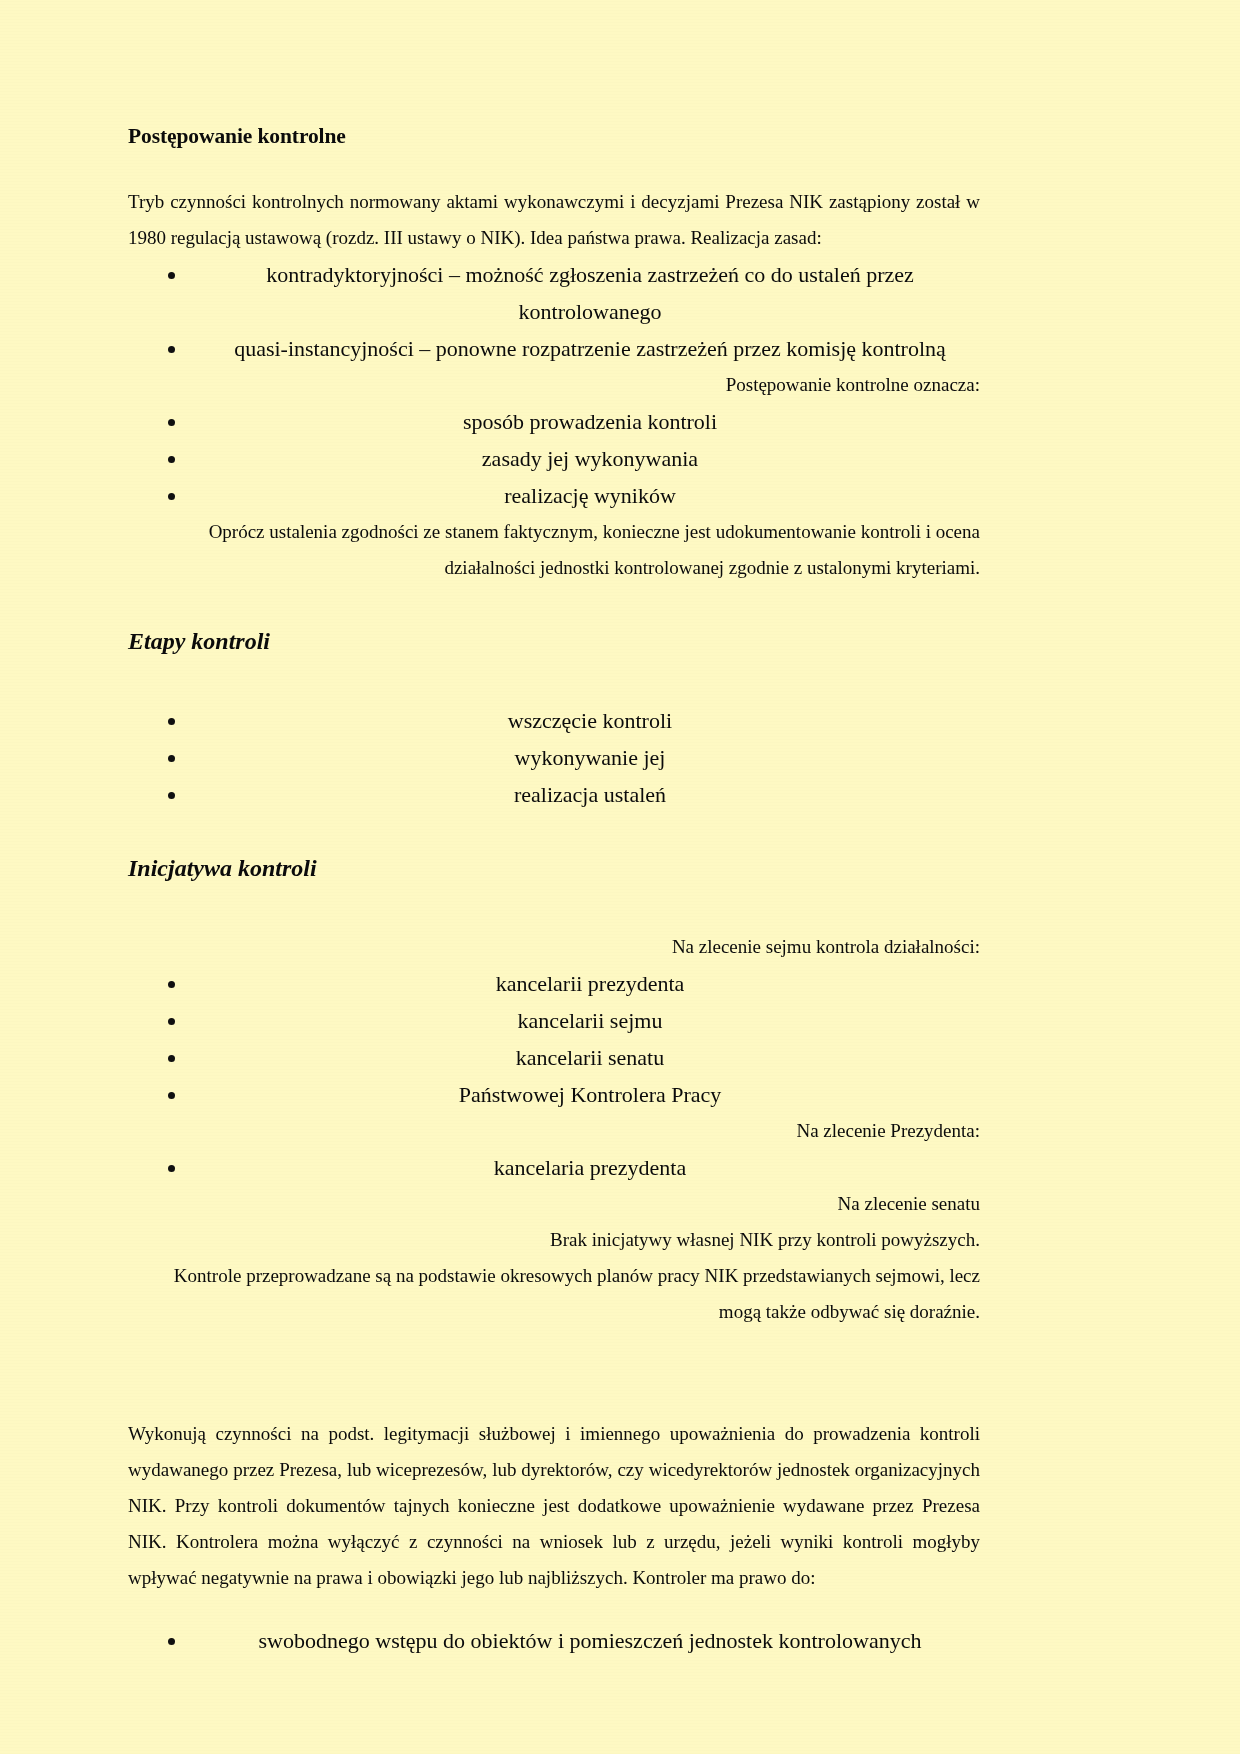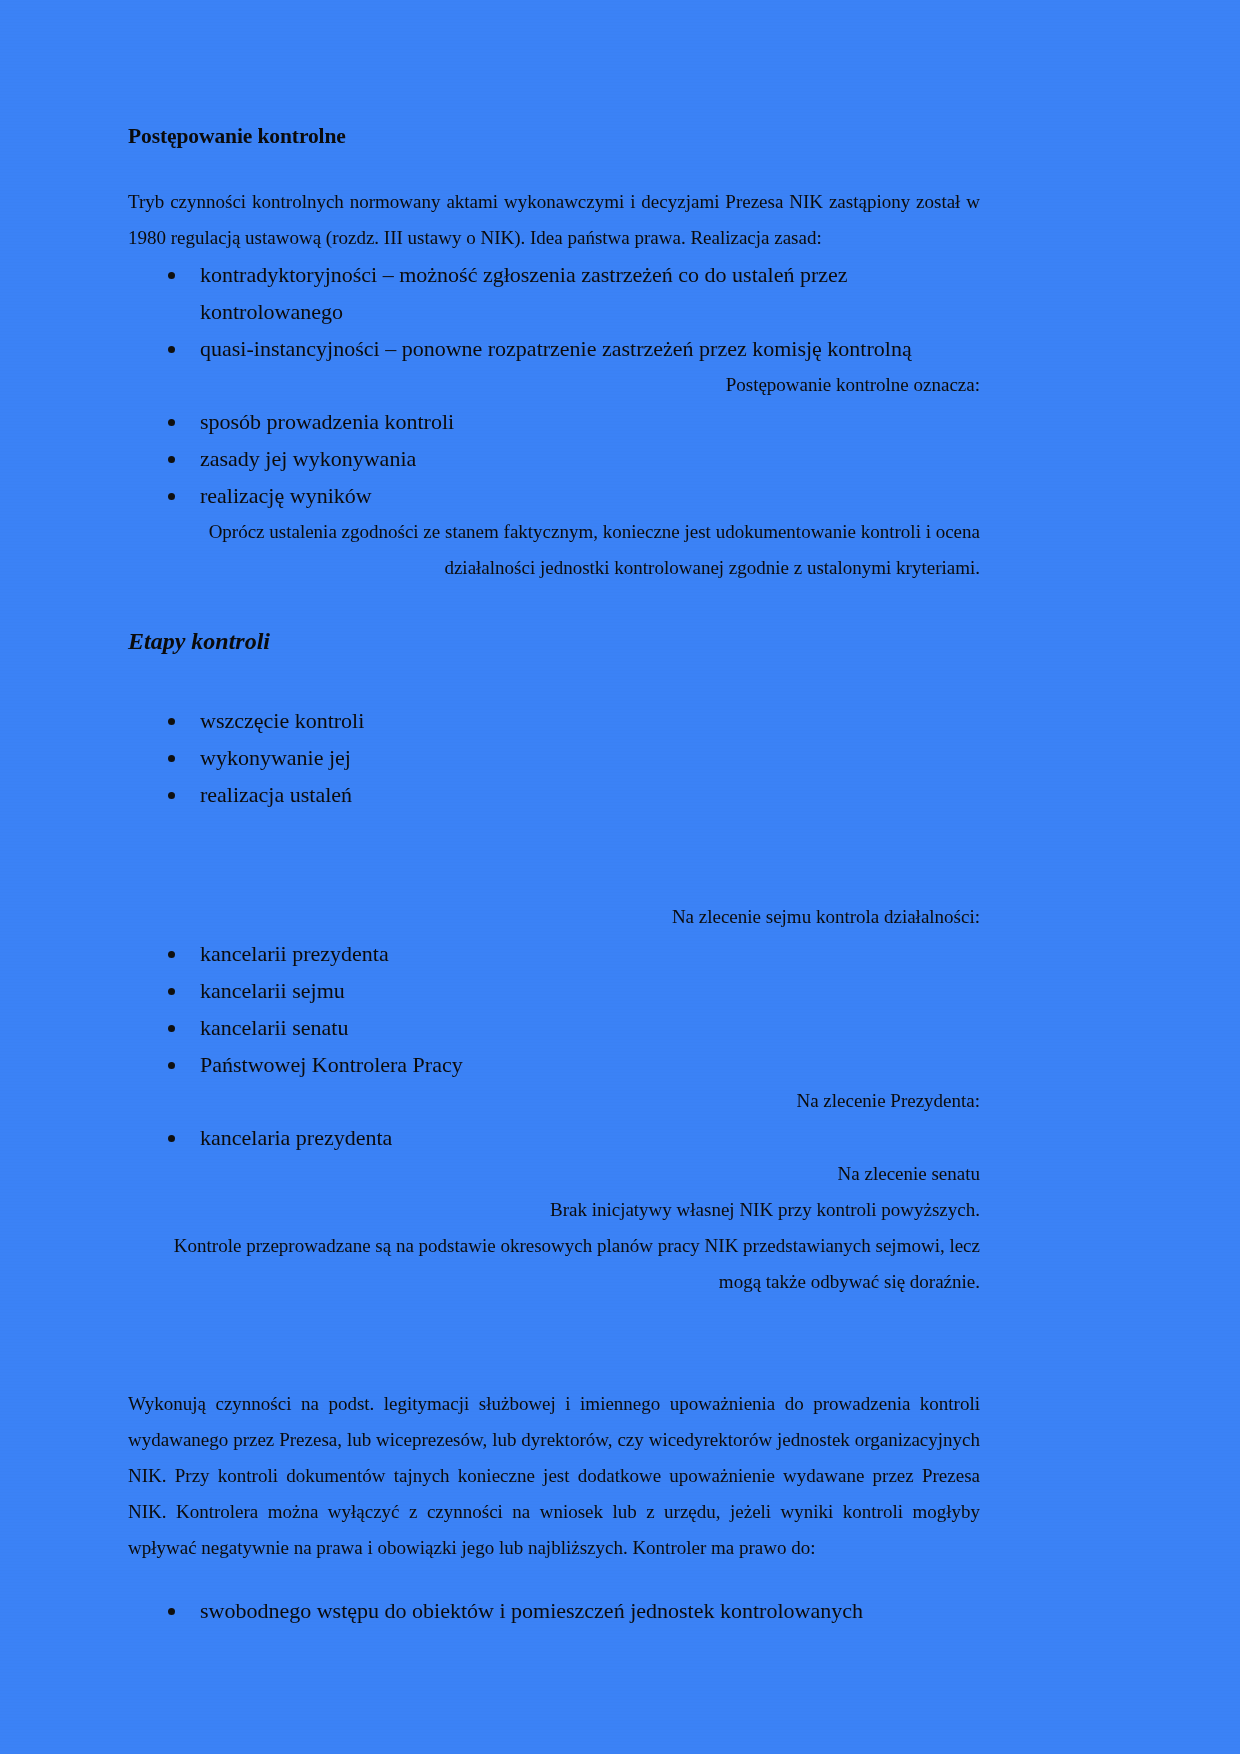--- a/index.html
+++ b/index.html
@@ -11,21 +11,21 @@
     width: 1240px;
     height: 1754px;
     font-family: "Liberation Serif", "DejaVu Serif", serif;
     color: #0b0b0b;
     -webkit-font-smoothing: none;
   }
   .page {
     position: relative;
     width: 1240px;
     height: 1754px;
-    background: #3b82f6;
+    background: #fef9c3;
     overflow: hidden;
   }
   .content {
     position: absolute;
     left: 128px;
     top: 124px;
     width: 852px;
   }
 
   .doc-title {
@@ -73,20 +73,21 @@
     position: absolute;
     left: 40px;
     top: 14px;
     width: 7px;
     height: 7px;
     background: #101010;
     border-radius: 50%;
   }
   ul.bullets.loose > li {
     line-height: 37px;
+    text-align: center;
   }
   ul.bullets.loose > li::before {
     top: 16px;
   }
   .gap-md { height: 26px; }
   .gap-lg { height: 40px; }
   .gap-xl { height: 46px; }
 
   
   .scan-noise {
@@ -130,20 +131,21 @@
     <div class="gap-xl"></div>
 
     <ul class="bullets loose">
       <li>wszczęcie kontroli</li>
       <li>wykonywanie jej</li>
       <li>realizacja ustaleń</li>
     </ul>
 
     <div class="gap-lg"></div>
 
+    <div class="section-head">Inicjatywa kontroli</div>
 
     <div class="gap-xl"></div>
 
     <p class="para nojust">Na zlecenie sejmu kontrola działalności:</p>
 
     <ul class="bullets loose">
       <li>kancelarii prezydenta</li>
       <li>kancelarii sejmu</li>
       <li>kancelarii senatu</li>
       <li>Państwowej Kontrolera Pracy</li>

